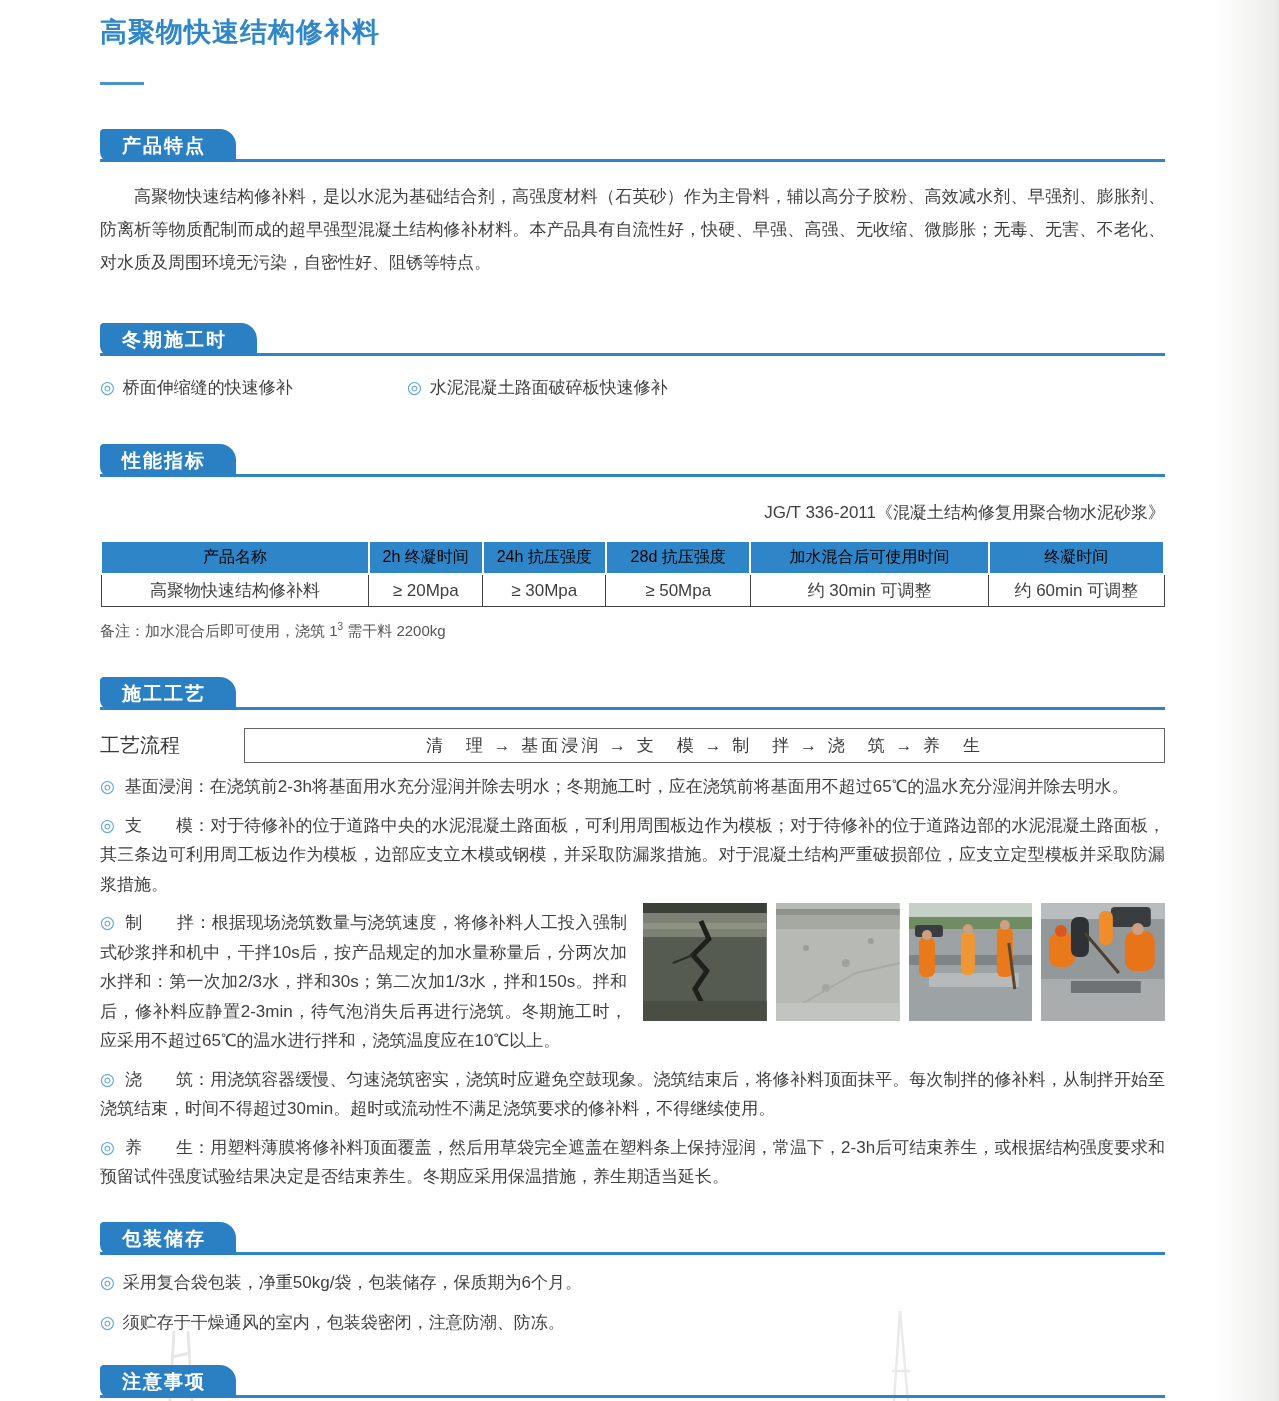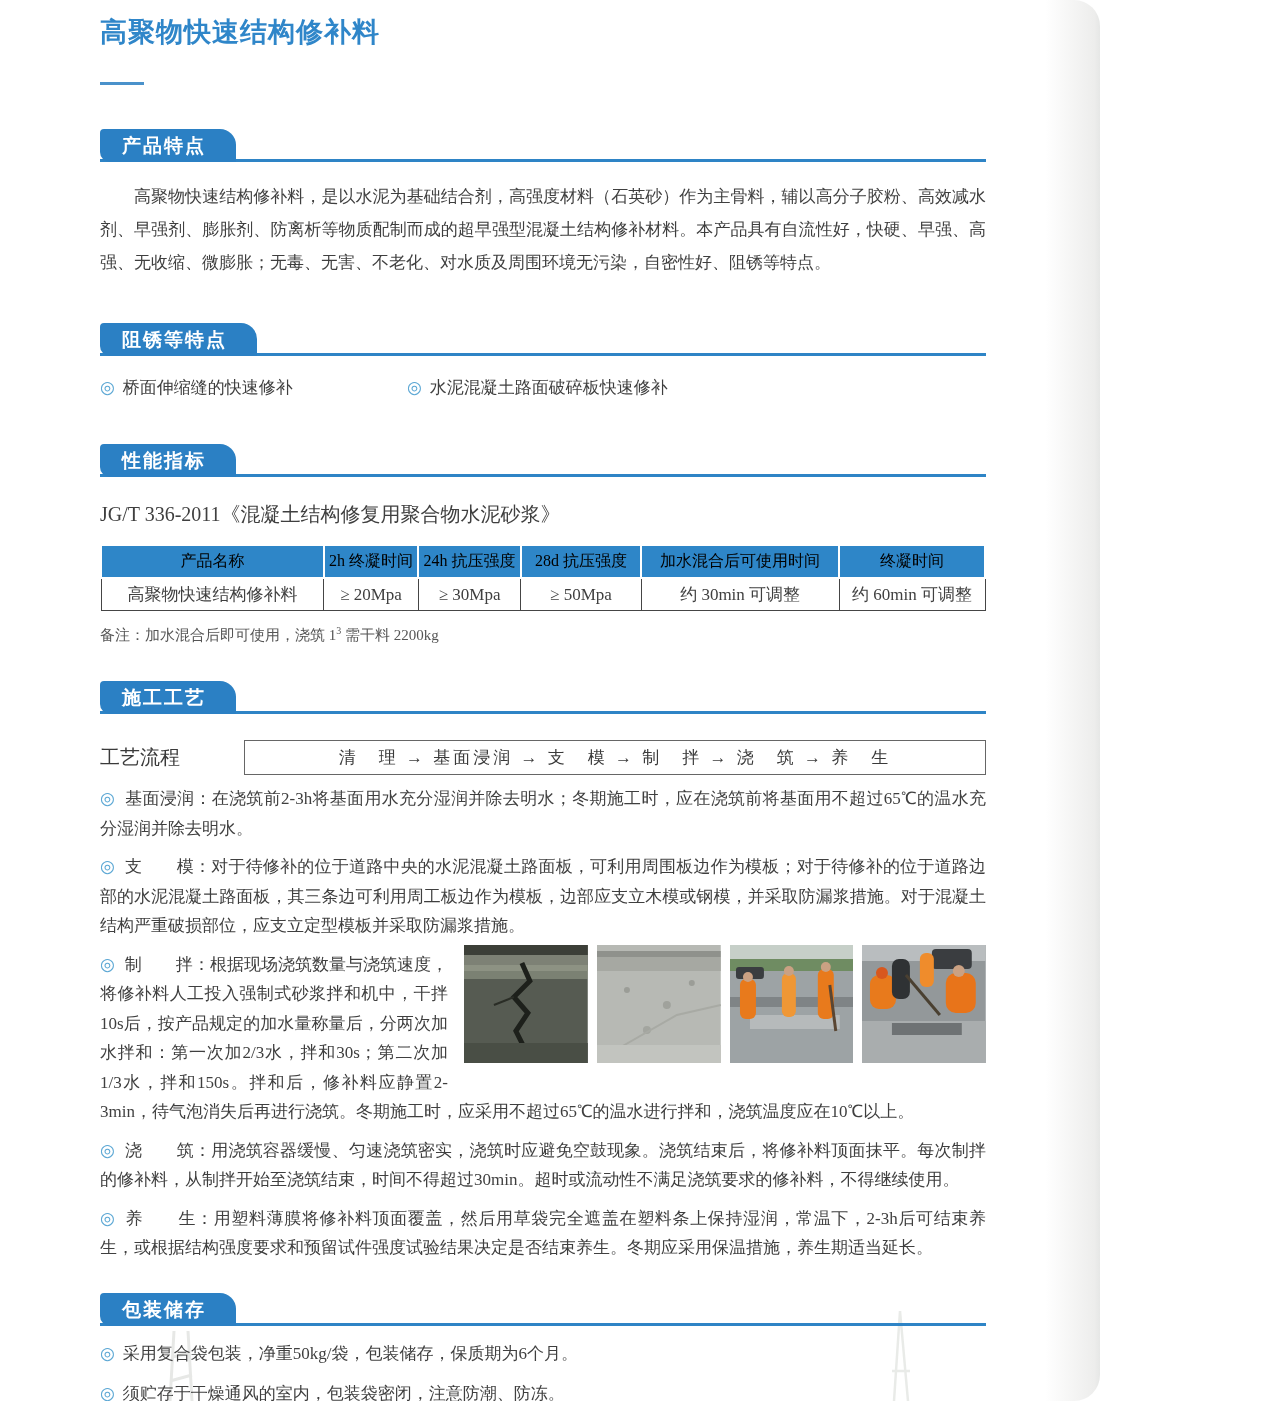--- a/index.html
+++ b/index.html
@@ -1,24 +1,23 @@
 <!DOCTYPE html>
 <html><head>
 <meta charset="utf-8">
 <style>
   * { box-sizing: border-box; }
   html,body { margin:0; padding:0; background:#ffffff; }
   .page {
     position:relative;
-    width:1100px; height:1401px;
+    width:1279px; height:1401px;
     background:linear-gradient(to right,#ffffff 95%,#ededec 99.5%,#e6e7e6 100%);
-    font-family:Liberation Serif, serif;
+    font-family:Liberation Sans, sans-serif;
     color:#3f3f3f;
     overflow:hidden;
-    border-radius:26px;
   }
   .content { position:relative; z-index:1; margin:0 114px 0 100px; }
 
   h1.page-title { margin:14px 0 0; font-size:27px; font-weight:bold; color:#2f86c9; letter-spacing:1px; }
   .title-underline { width:44px; height:3px; background:#4a92cb; margin-top:32px; }
 
   .section-head { border-bottom:3px solid #2e84c6; height:33px; }
   .mt-sec { margin-top:44px; }
   .tab {
     display:inline-block; background:#2b80c4; color:#ffffff;
@@ -27,34 +26,34 @@
   }
 
   .body-text { font-size:17px; line-height:33px; text-align:justify; margin:18px 0 0; }
   .indent { text-indent:2em; }
 
   .bullet-icon { color:#5ba7d4; font-size:17px; margin-right:8px; }
   .bullet-item { display:flex; align-items:flex-start; font-size:17px; line-height:24px; }
   .apps-row { display:flex; margin-top:20px; }
   .app-first { width:307px; }
 
-  .standard-line { text-align:left; font-size:20px; margin:24px 0 0; }
+  .standard-line { text-align:right; font-size:17px; margin:24px 0 0; }
 
   table.perf { width:100%; border-collapse:collapse; margin-top:16px; }
   table.perf th {
     background:#2e86c8; color:#000000; font-weight:normal;
     font-size:16px; padding:5px 3px; border:2px solid #ffffff; text-align:center;
   }
   table.perf td {
     border:1px solid #454545; font-size:17px; padding:4px 3px; text-align:center; background:#ffffff;
   }
   .note { font-size:15px; color:#555555; margin:14px 0 0; }
   .note sup { font-size:10px; }
 
-  .flow-row { display:flex; align-items:flex-start; margin-top:26px; }
+  .flow-row { display:flex; align-items:flex-start; margin-top:18px; }
   .flow-label { font-size:20px; color:#3a3a3a; width:144px; align-self:center; }
   .flow-box {
     flex:1; border:1px solid #666666; text-align:center;
     font-size:17px; padding:5px 12px; letter-spacing:3px; color:#3a3a3a;
   }
 
   .step { font-size:17px; line-height:29.5px; text-align:justify; margin:9px 0 0; }
   .step .bullet-icon { margin-right:10px; }
   .clear { clear:both; }
 
@@ -79,21 +78,21 @@
 
     <section>
       <div class="section-head mt-sec">
         <span class="tab">产品特点</span>
       </div>
       <p class="body-text indent">高聚物快速结构修补料，是以水泥为基础结合剂，高强度材料（石英砂）作为主骨料，辅以高分子胶粉、高效减水剂、早强剂、膨胀剂、防离析等物质配制而成的超早强型混凝土结构修补材料。本产品具有自流性好，快硬、早强、高强、无收缩、微膨胀；无毒、无害、不老化、对水质及周围环境无污染，自密性好、阻锈等特点。</p>
     </section>
 
     <section>
       <div class="section-head mt-sec">
-        <span class="tab">阻锈等特点</span>
+        <span class="tab">冬期施工时</span>
       </div>
       <div class="apps-row">
         <div class="bullet-item app-first">
           <span class="bullet-icon">◎</span>
           <span>桥面伸缩缝的快速修补</span>
         </div>
         <div class="bullet-item">
           <span class="bullet-icon">◎</span>
           <span>水泥混凝土路面破碎板快速修补</span>
         </div>

